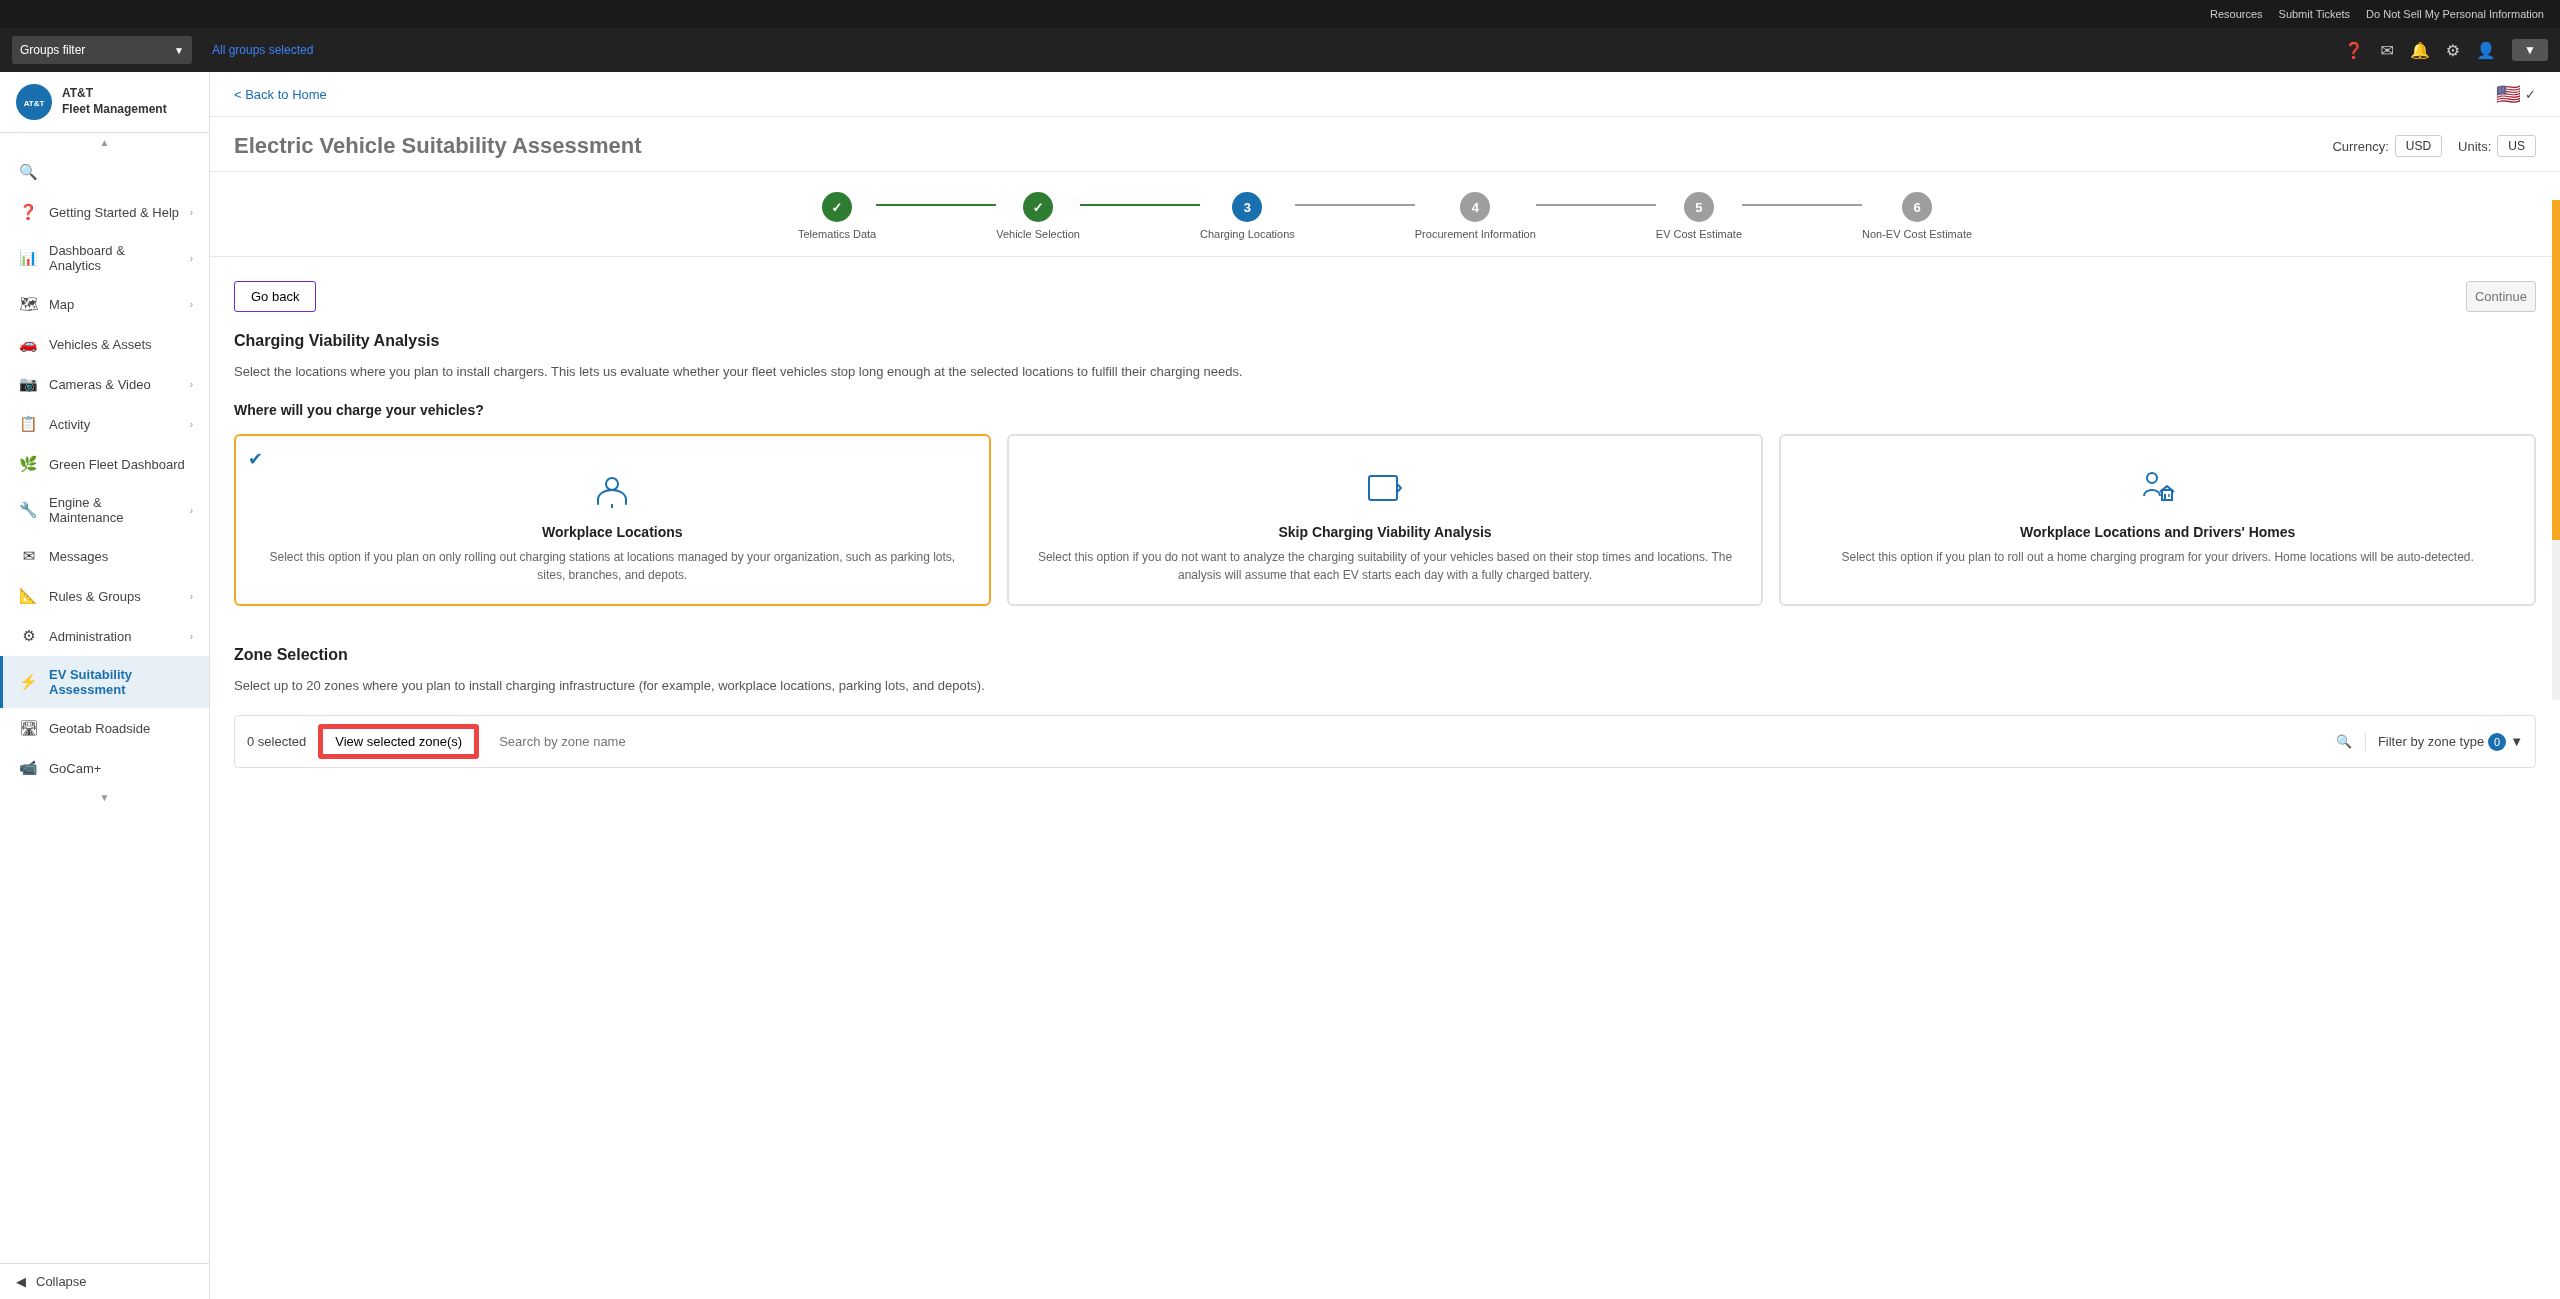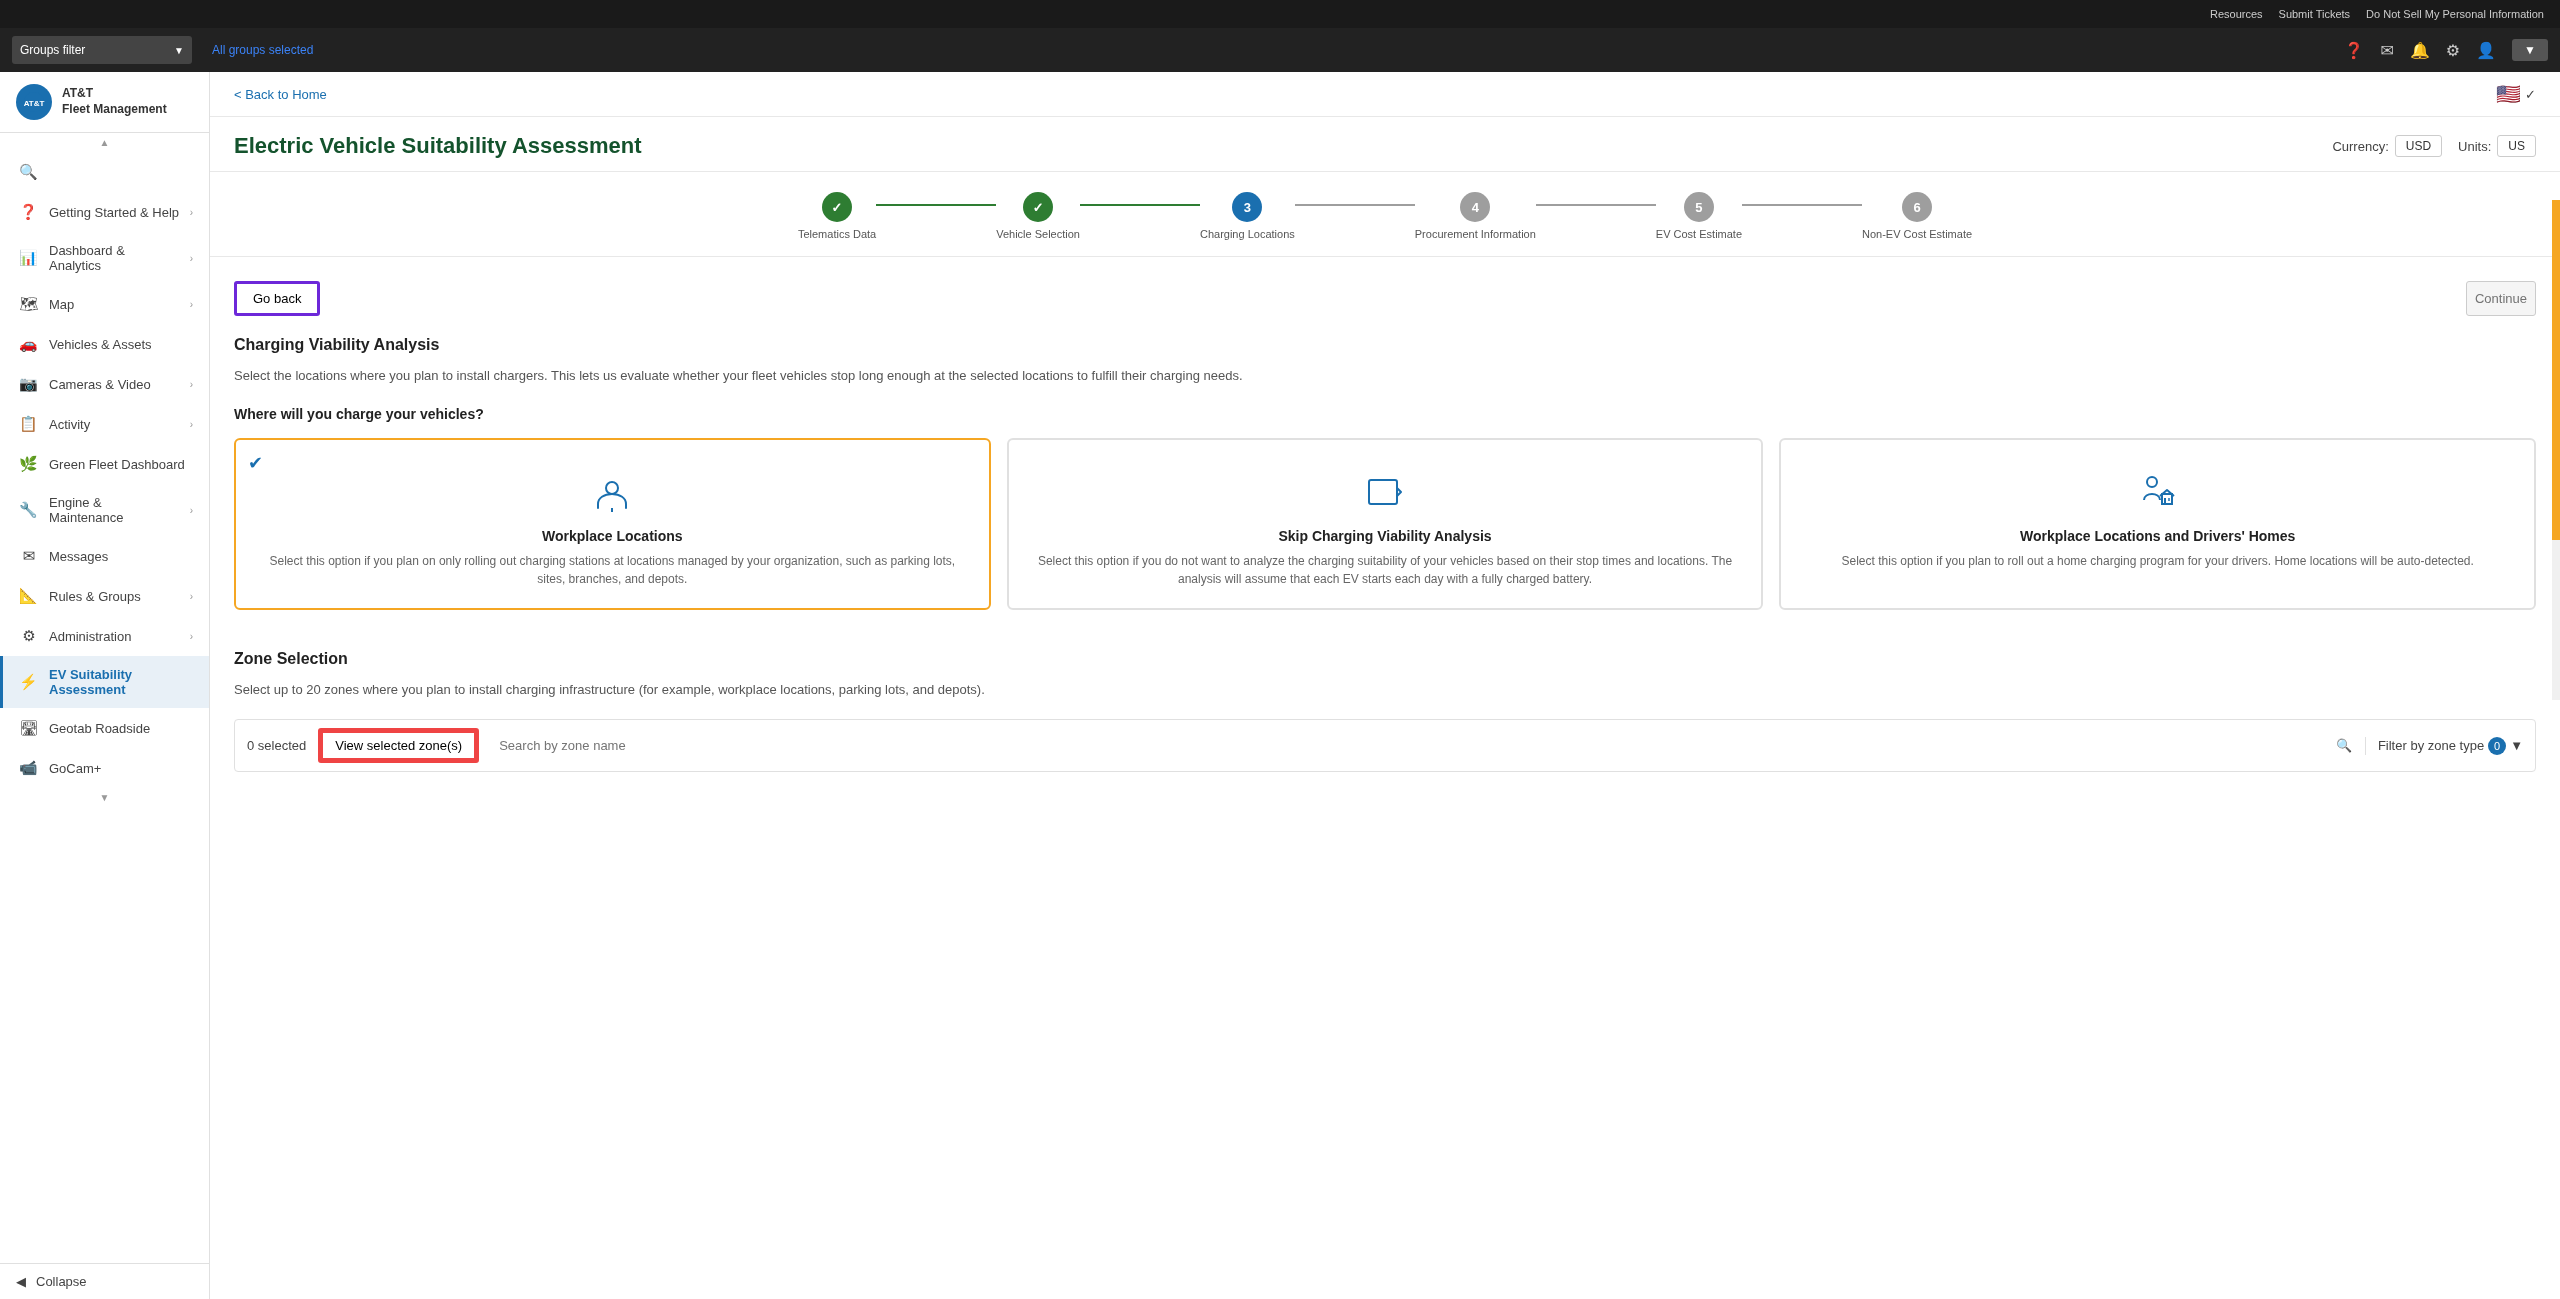--- a/index.html
+++ b/index.html
@@ -136,21 +136,21 @@
     .country-flag { display: flex; align-items: center; gap: 4px; color: #444; font-size: 13px; cursor: pointer; }
     .flag-icon { font-size: 20px; }
 
     .page-header {
       padding: 16px 24px 12px;
       border-bottom: 1px solid #e8e8e8;
       display: flex;
       align-items: center;
       justify-content: space-between;
     }
-    .page-title { font-size: 22px; font-weight: 600; color: #14532d; }
+    .page-title { font-size: 22px; font-weight: 600; color: #737373; }
     .header-controls { display: flex; align-items: center; gap: 16px; }
     .currency-control, .units-control {
       display: flex; align-items: center; gap: 6px; font-size: 13px; color: #444;
     }
     .control-btn {
       border: 1px solid #ccc; border-radius: 3px; padding: 3px 10px;
       background: #fff; cursor: pointer; font-size: 12px; color: #333;
     }
 
     
@@ -199,21 +199,21 @@
       position: relative;
     }
 
     
     .action-bar {
       display: flex;
       justify-content: space-between;
       margin-bottom: 20px;
     }
     .go-back-btn {
-      border: 3px solid #6d28d9; background: #fff;
+      border: 1px solid #6d28d9; background: #fff;
       padding: 7px 16px; border-radius: 3px; cursor: pointer; font-size: 13px;
     }
     .continue-btn {
       border: 1px solid #ccc; background: #f5f5f5;
       padding: 7px 8px; border-radius: 3px; cursor: pointer; font-size: 13px;
       color: #737373;
     }
 
     
     .section-title { font-size: 16px; font-weight: 700; color: #222; margin-bottom: 12px; }

